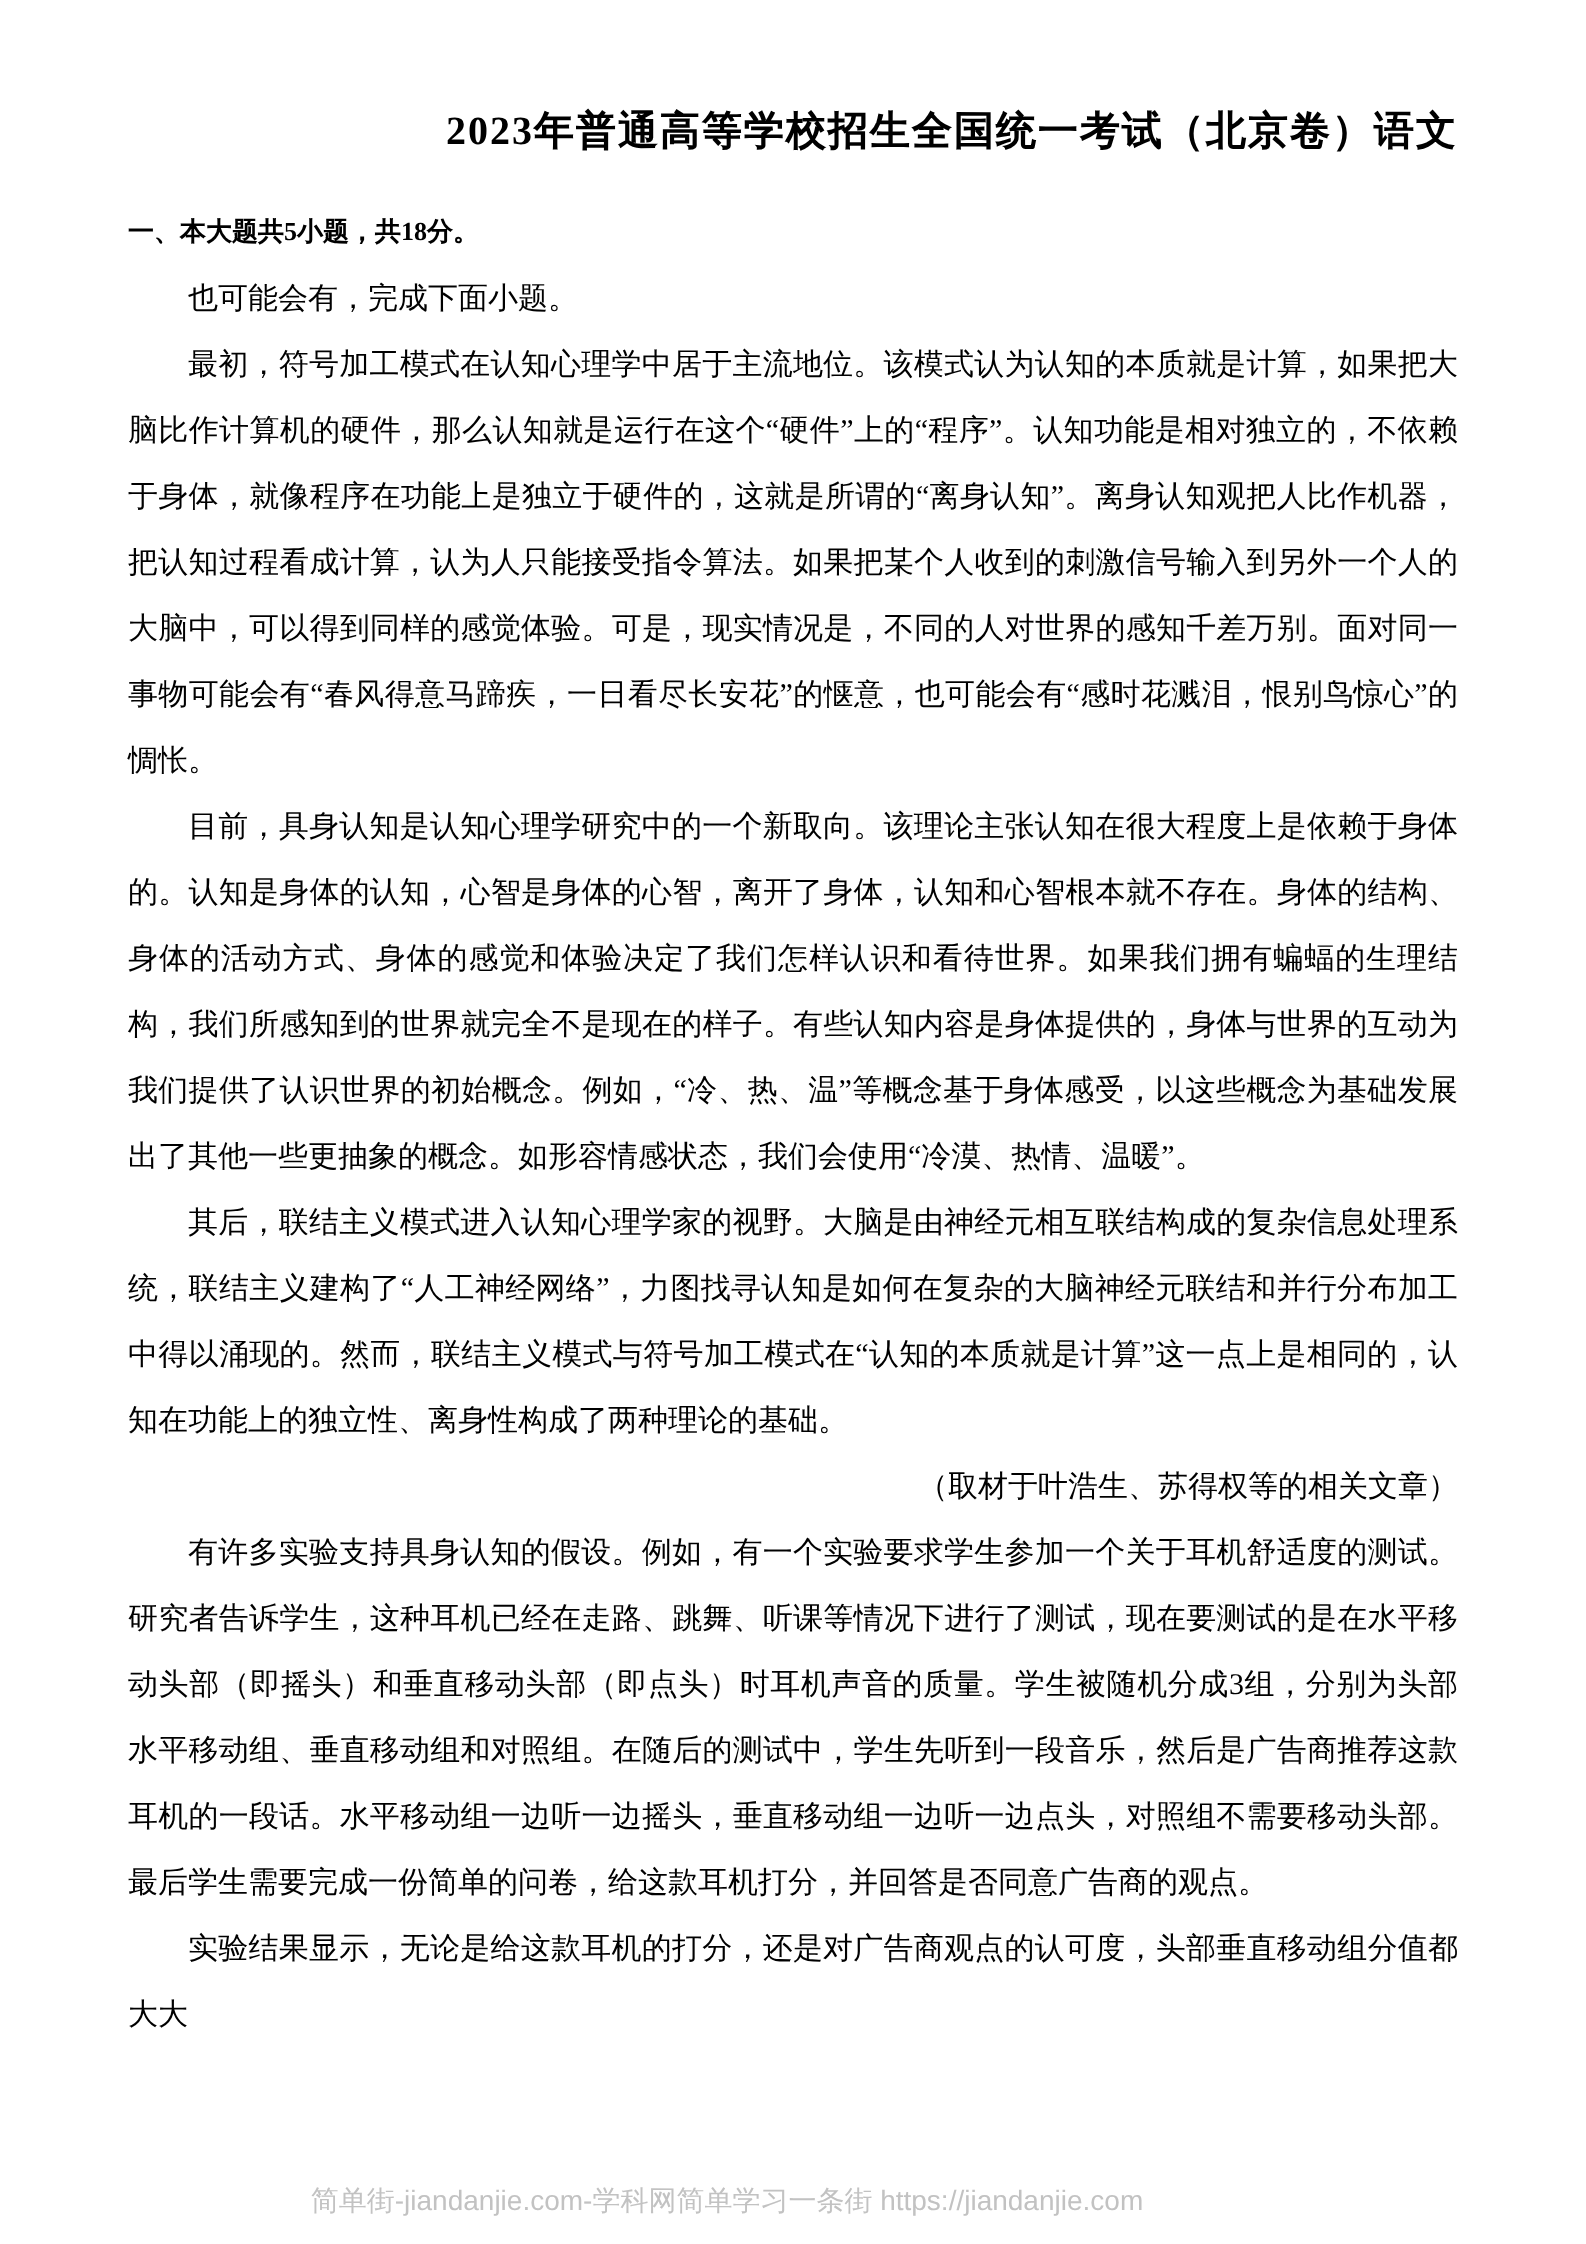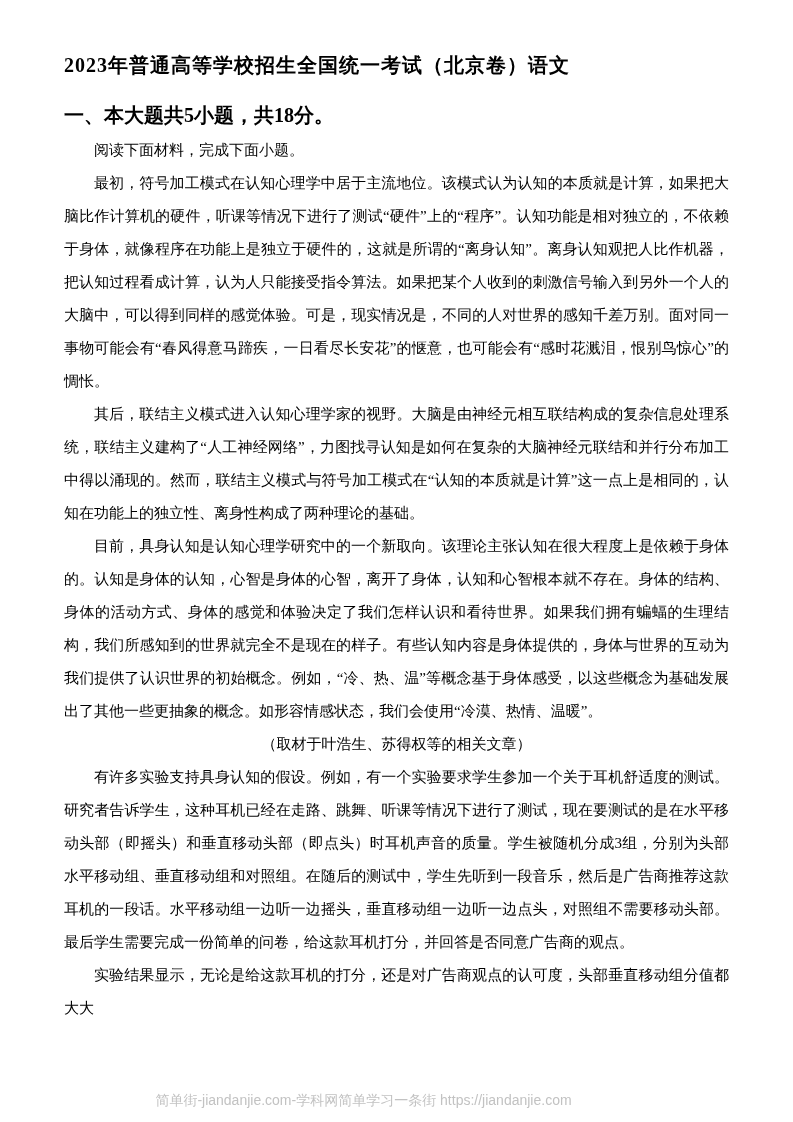--- a/index.html
+++ b/index.html
@@ -16,43 +16,43 @@
     overflow: hidden;
   }
   .page {
     box-sizing: border-box;
     width: 793px;
     height: 1122px;
     padding: 52px 64px 0 64px;
     position: relative;
   }
   .title {
-    text-align: left;
+    text-align: right;
     font-size: 20px;
     font-weight: bold;
     margin: 0 0 20px 0;
     letter-spacing: 1px;
   }
   .section-heading {
-    font-size: 20px;
+    font-size: 13px;
     font-weight: bold;
     margin: 16px 0 2px 0;
     line-height: 33px;
   }
   p.body {
     font-size: 15px;
     line-height: 33px;
     text-align: justify;
     margin: 0;
   }
   p.indent, p.body {
     text-indent: 2em;
   }
   p.attribution {
-    text-align: center;
+    text-align: right;
     text-indent: 0;
   }
   .footer {
     position: absolute;
     bottom: 12px;
     left: 0;
     width: 727px;
     text-align: center;
     font-size: 14px;
     color: #c2c2c2;
@@ -61,29 +61,29 @@
 </style>
 </head>
 <body>
 
 <div class="page">
 
   <h1 class="title">2023年普通高等学校招生全国统一考试（北京卷）语文</h1>
 
   <h2 class="section-heading">一、本大题共5小题，共18分。</h2>
 
-  <p class="body indent">阅读下面材料，完成下面小题。</p>
+  <p class="body indent">也可能会有，完成下面小题。</p>
 
 
 
-  <p class="body">最初，符号加工模式在认知心理学中居于主流地位。该模式认为认知的本质就是计算，如果把大脑比作计算机的硬件，听课等情况下进行了测试“硬件”上的“程序”。认知功能是相对独立的，不依赖于身体，就像程序在功能上是独立于硬件的，这就是所谓的“离身认知”。离身认知观把人比作机器，把认知过程看成计算，认为人只能接受指令算法。如果把某个人收到的刺激信号输入到另外一个人的大脑中，可以得到同样的感觉体验。可是，现实情况是，不同的人对世界的感知千差万别。面对同一事物可能会有“春风得意马蹄疾，一日看尽长安花”的惬意，也可能会有“感时花溅泪，恨别鸟惊心”的惆怅。</p>
+  <p class="body">最初，符号加工模式在认知心理学中居于主流地位。该模式认为认知的本质就是计算，如果把大脑比作计算机的硬件，那么认知就是运行在这个“硬件”上的“程序”。认知功能是相对独立的，不依赖于身体，就像程序在功能上是独立于硬件的，这就是所谓的“离身认知”。离身认知观把人比作机器，把认知过程看成计算，认为人只能接受指令算法。如果把某个人收到的刺激信号输入到另外一个人的大脑中，可以得到同样的感觉体验。可是，现实情况是，不同的人对世界的感知千差万别。面对同一事物可能会有“春风得意马蹄疾，一日看尽长安花”的惬意，也可能会有“感时花溅泪，恨别鸟惊心”的惆怅。</p>
+
+  <p class="body">目前，具身认知是认知心理学研究中的一个新取向。该理论主张认知在很大程度上是依赖于身体的。认知是身体的认知，心智是身体的心智，离开了身体，认知和心智根本就不存在。身体的结构、身体的活动方式、身体的感觉和体验决定了我们怎样认识和看待世界。如果我们拥有蝙蝠的生理结构，我们所感知到的世界就完全不是现在的样子。有些认知内容是身体提供的，身体与世界的互动为我们提供了认识世界的初始概念。例如，“冷、热、温”等概念基于身体感受，以这些概念为基础发展出了其他一些更抽象的概念。如形容情感状态，我们会使用“冷漠、热情、温暖”。</p>
 
   <p class="body">其后，联结主义模式进入认知心理学家的视野。大脑是由神经元相互联结构成的复杂信息处理系统，联结主义建构了“人工神经网络”，力图找寻认知是如何在复杂的大脑神经元联结和并行分布加工中得以涌现的。然而，联结主义模式与符号加工模式在“认知的本质就是计算”这一点上是相同的，认知在功能上的独立性、离身性构成了两种理论的基础。</p>
-
-  <p class="body">目前，具身认知是认知心理学研究中的一个新取向。该理论主张认知在很大程度上是依赖于身体的。认知是身体的认知，心智是身体的心智，离开了身体，认知和心智根本就不存在。身体的结构、身体的活动方式、身体的感觉和体验决定了我们怎样认识和看待世界。如果我们拥有蝙蝠的生理结构，我们所感知到的世界就完全不是现在的样子。有些认知内容是身体提供的，身体与世界的互动为我们提供了认识世界的初始概念。例如，“冷、热、温”等概念基于身体感受，以这些概念为基础发展出了其他一些更抽象的概念。如形容情感状态，我们会使用“冷漠、热情、温暖”。</p>
 
   <p class="body attribution">（取材于叶浩生、苏得权等的相关文章）</p>
 
 
   <p class="body">有许多实验支持具身认知的假设。例如，有一个实验要求学生参加一个关于耳机舒适度的测试。研究者告诉学生，这种耳机已经在走路、跳舞、听课等情况下进行了测试，现在要测试的是在水平移动头部（即摇头）和垂直移动头部（即点头）时耳机声音的质量。学生被随机分成3组，分别为头部水平移动组、垂直移动组和对照组。在随后的测试中，学生先听到一段音乐，然后是广告商推荐这款耳机的一段话。水平移动组一边听一边摇头，垂直移动组一边听一边点头，对照组不需要移动头部。最后学生需要完成一份简单的问卷，给这款耳机打分，并回答是否同意广告商的观点。</p>
 
   <p class="body">实验结果显示，无论是给这款耳机的打分，还是对广告商观点的认可度，头部垂直移动组分值都大大</p>
 
   <div class="footer">简单街-jiandanjie.com-学科网简单学习一条街 https://jiandanjie.com</div>
 

